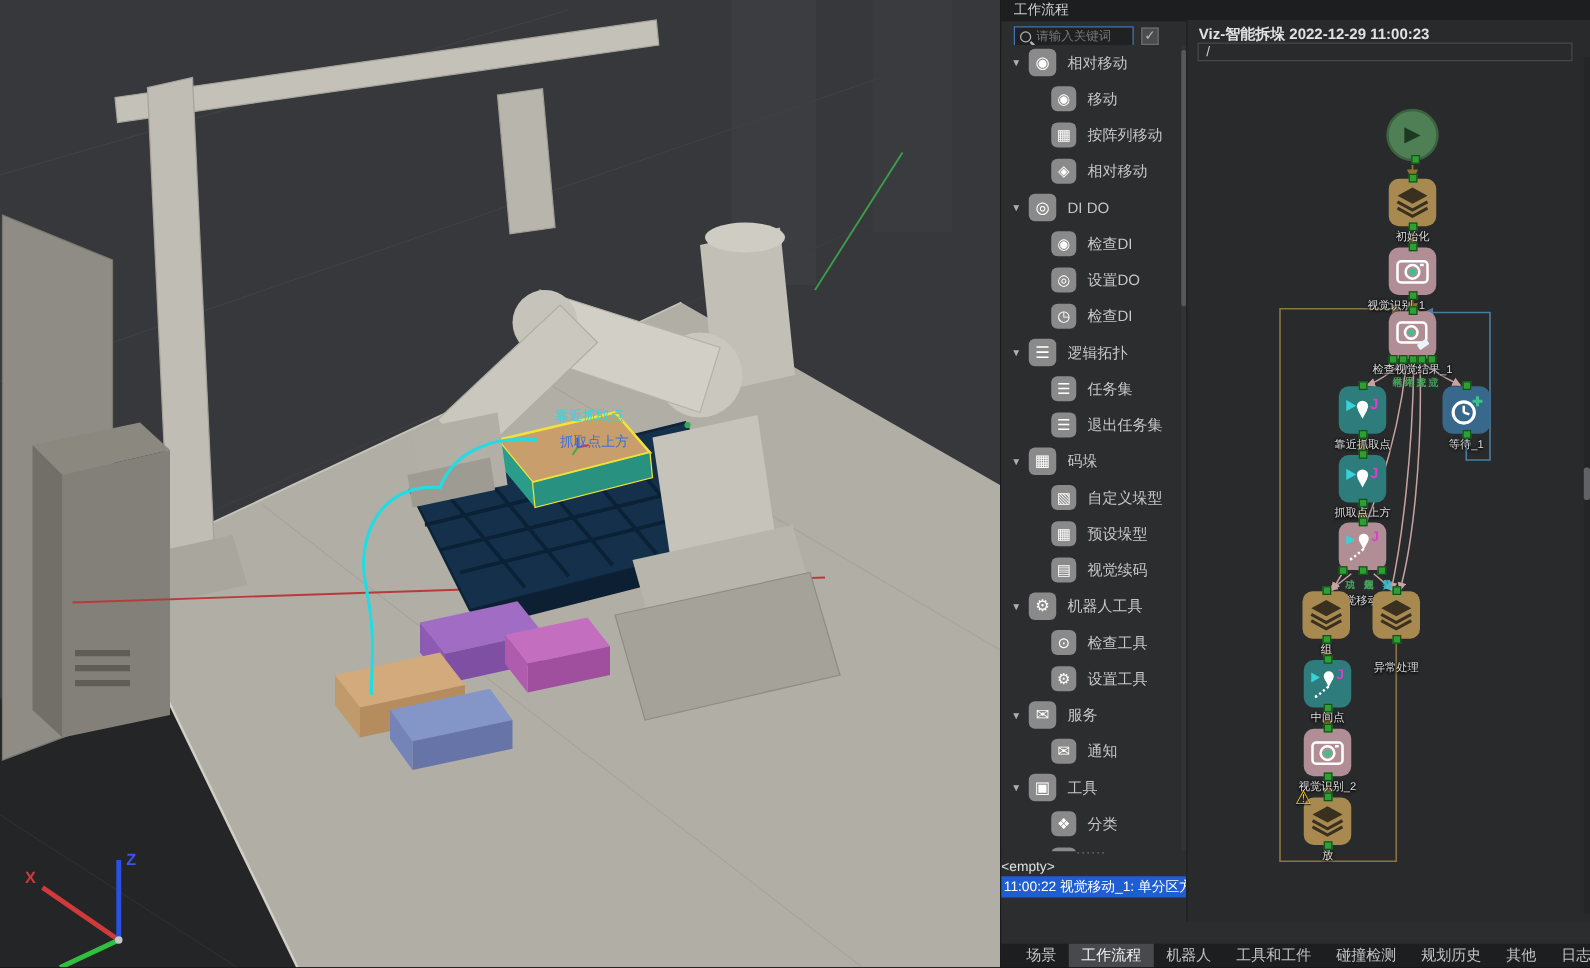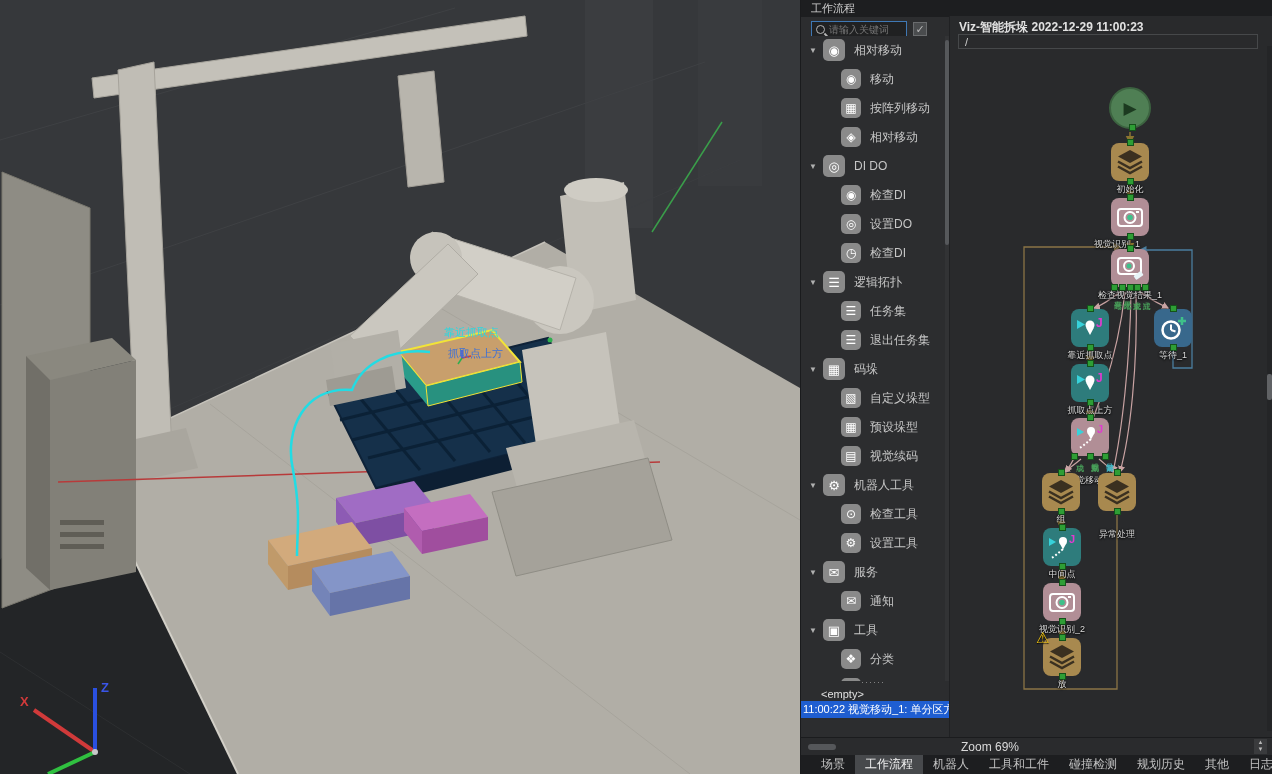--- a/index.html
+++ b/index.html
@@ -25,21 +25,21 @@
   .ticon{background:#8a8a8a;border-radius:5px;color:#fff;display:flex;align-items:center;justify-content:center;flex:none;}
   .ticon.big{width:22px;height:22px;font-size:13px;margin-right:9px;}
   .ticon.small{width:20px;height:20px;font-size:12px;margin-right:9px;}
   .tlabel{color:#c6c6c6;font-size:12px;white-space:nowrap;}
   .vscroll{position:absolute;left:144px;top:36px;width:4px;height:645px;background:#323335;}
   .vscroll .handle{position:absolute;left:0;top:4px;width:4px;height:205px;background:#56585b;border-radius:2px;}
 
   .splitdots{position:absolute;left:52px;top:677px;width:40px;text-align:center;color:#8f8f8f;font-size:9px;letter-spacing:1px;}
 
   .logpanel{position:absolute;left:0;top:686px;width:148px;height:51px;background:#2c2d2f;overflow:hidden;}
-  .log-empty{color:#e0e0e0;font-size:11px;padding:2px 6px 1px 20px;}
+  .log-empty{color:#e0e0e0;font-size:11px;padding:2px 6px 1px 0;}
   .log-entry{font-size:11px;color:#d0d0d0;padding:1px 2px;white-space:nowrap;overflow:hidden;}
   .log-entry.hl{background:#1f5ed1;color:#fff;}
 
   
   .flow{position:absolute;left:148px;top:16px;width:324px;height:721px;background:#292a2c;overflow:hidden;border-left:1px solid #202123;box-sizing:border-box;}
   .fheader{position:absolute;left:9px;top:3px;font-size:12px;font-weight:bold;color:#e2e2e2;white-space:nowrap;}
   .fcrumb{position:absolute;left:8px;top:18px;width:300px;height:15px;border:1px solid #46484a;color:#cfcfcf;font-size:11px;line-height:15px;padding-left:6px;box-sizing:border-box;}
   .edges{position:absolute;left:0;top:0;width:324px;height:721px;}
   .node{position:absolute;width:38px;height:38px;border-radius:8px;box-sizing:border-box;}
   .node.tan{background:#a8894f;}
@@ -492,25 +492,20 @@
           <div class="vlabel" style="left: 191.5px; top: 279px; color: rgb(74, 165, 92);">完成</div>
           <div class="vlabel" style="left: 125px; top: 441px; color: rgb(74, 165, 92);">成功</div>
           <div class="vlabel" style="left: 140px; top: 441px; color: rgb(74, 165, 92);">规划失败</div>
           <div class="vlabel" style="left: 155px; top: 441px; color: rgb(63, 182, 196);">其他异常</div>
         </div>
       <div class="fvscroll">
           <div class="handle"></div>
         </div>
     </div>
 
-    <div class="zoomrow">
-      <div class="hpill"></div>
-      <div class="zoomlabel">Zoom 69%</div>
-      <div class="spin">▲<br>▼</div>
-    </div>
 
     <div class="tabbar" id="tabbar">
         <div class="tab">场景</div>
         <div class="tab active">工作流程</div>
         <div class="tab">机器人</div>
         <div class="tab">工具和工件</div>
         <div class="tab">碰撞检测</div>
         <div class="tab">规划历史</div>
         <div class="tab">其他</div>
         <div class="tab">日志</div>

